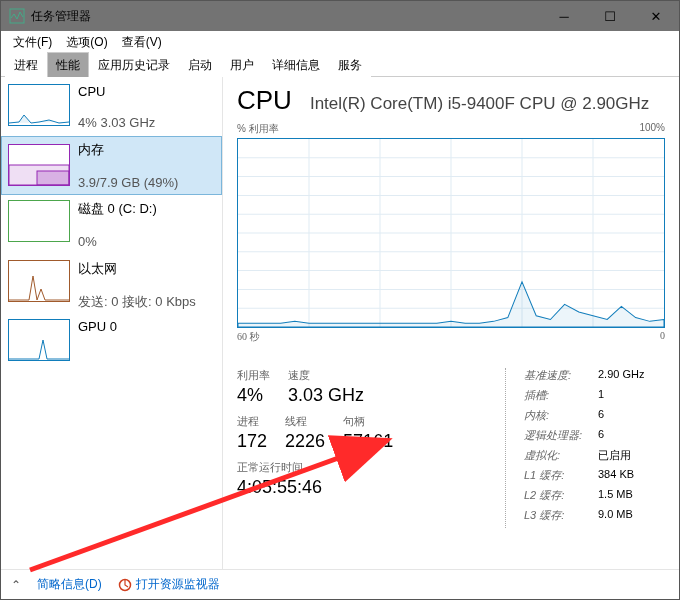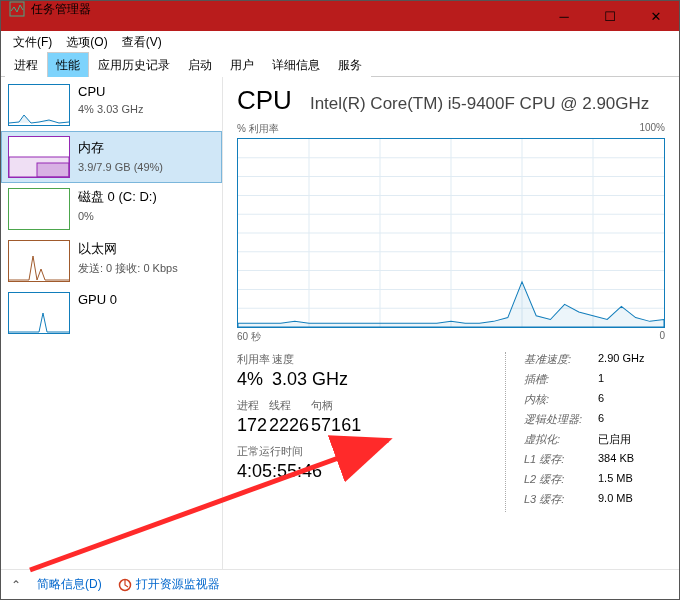--- a/index.html
+++ b/index.html
@@ -1,52 +1,52 @@
 <!DOCTYPE html>
 <html><head>
 <meta charset="utf-8">
 <style>
 * { box-sizing: border-box; margin: 0; padding: 0; }
 body { font-family: "Microsoft YaHei", "Segoe UI", sans-serif; font-size: 12px; background: #fff; color: #000; width: 680px; height: 600px; overflow: hidden; position: relative; }
 .window { width: 680px; height: 600px; border: 1px solid #555; display: flex; flex-direction: column; background: #fff; }
-.titlebar { height: 30px; display: flex; align-items: flex-start; padding: 0 0 0 8px; background: #b91c1c; }
+.titlebar { height: 30px; display: flex; align-items: center; padding: 0 0 0 8px; background: #737373; }
 .titlebar .icon { width: 16px; height: 16px; margin-right: 6px; }
 .titlebar .title { flex: 1; font-size: 12px; }
 .titlebar .winbtns { display: flex; }
 .titlebar .winbtn { width: 46px; height: 30px; display: flex; align-items: center; justify-content: center; font-size: 13px; }
 .menubar { height: 22px; display: flex; align-items: center; padding: 0 6px; gap: 2px; }
 .menubar .menuitem { padding: 2px 6px; font-size: 12px; }
 .tabs { height: 24px; display: flex; align-items: flex-end; border-bottom: 1px solid #ccc; padding: 0 4px; gap: 0; }
 .tab { padding: 4px 8px 3px 8px; font-size: 12px; border: 1px solid transparent; border-bottom: none; position: relative; top: 1px; background: #fff; }
-.tab.active { border-color: #ccc; background: #7dd3fc; }
+.tab.active { border-color: #ccc; background: #a3a3a3; }
 .content { flex: 1; display: flex; overflow: hidden; }
 .sidebar { width: 222px; border-right: 1px solid #e5e5e5; overflow-y: auto; padding: 2px 0; }
 .side-item { display: flex; align-items: flex-start; padding: 4px 6px; gap: 8px; border: 1px solid transparent; }
 .side-item.selected { background: #d0e7f7; border: 1px solid #7bb6db; align-items: center; }
 .thumb { width: 62px; height: 42px; border: 1px solid #117dbb; background: #fff; position: relative; flex-shrink: 0; }
 .thumb.mem { border-color: #9528b4; }
 .thumb.disk { border-color: #4ca64c; }
 .thumb.eth { border-color: #a05a2c; }
 .thumb.gpu { border-color: #117dbb; }
 .side-text .name { font-size: 13px; }
-.side-text .val { font-size: 11px; color: #555; margin-top: 4px; line-height: 1.2; }
+.side-text .val { font-size: 13px; color: #555; margin-top: 16px; line-height: 1.2; }
 .main { flex: 1; padding: 8px 14px 0 14px; display: flex; flex-direction: column; position: relative; }
 .cpu-header { display: flex; align-items: baseline; gap: 18px; margin-bottom: 6px; }
 .cpu-title { font-size: 26px; font-weight: 400; }
 .cpu-model { font-size: 17px; color: #444; }
 .chart-labels { display: flex; justify-content: space-between; font-size: 10px; color: #666; }
 .big-chart { height: 190px; border: 1px solid #117dbb; background: #fff; position: relative; margin: 2px 0; }
 .big-chart .grid { position: absolute; inset: 0; }
 .big-chart .grid line { stroke: #e0ebf3; stroke-width: 1; }
 .chart-line { stroke: #117dbb; stroke-width: 1; fill: rgba(17,125,187,0.08); }
-.chart-bottom-labels { display: flex; justify-content: space-between; font-size: 10px; color: #666; margin-bottom: 8px; }
+.chart-bottom-labels { display: flex; justify-content: space-between; font-size: 10px; color: #666; margin-bottom: 24px; font-family: Liberation Serif, serif; }
 .stats { display: flex; gap: 20px; }
 .stats-left { flex: 1; }
 .stats-right { width: 160px; border-left: 1px dotted #aaa; padding-left: 18px; }
-.stat-row { display: flex; gap: 2px; margin-bottom: 8px; }
+.stat-row { display: flex; gap: 18px; margin-bottom: 8px; }
 .stat-block .lbl { font-size: 11px; color: #666; }
 .stat-block .val { font-size: 18px; margin-top: 2px; }
 .spec-row { display: flex; font-size: 11px; margin-bottom: 5px; }
 .spec-row .k { color: #666; width: 74px; font-style: italic; }
 .spec-row .v { color: #000; }
 .uptime-block { margin-top: 6px; }
 .footer { height: 30px; border-top: 1px solid #e5e5e5; display: flex; align-items: center; padding: 0 10px; gap: 16px; font-size: 12px; }
 .footer .link { color: #0066cc; display: flex; align-items: center; gap: 4px; }
 .footer .exp-icon { color: #555; }
 .arrow-overlay { position: absolute; pointer-events: none; z-index: 100; }

